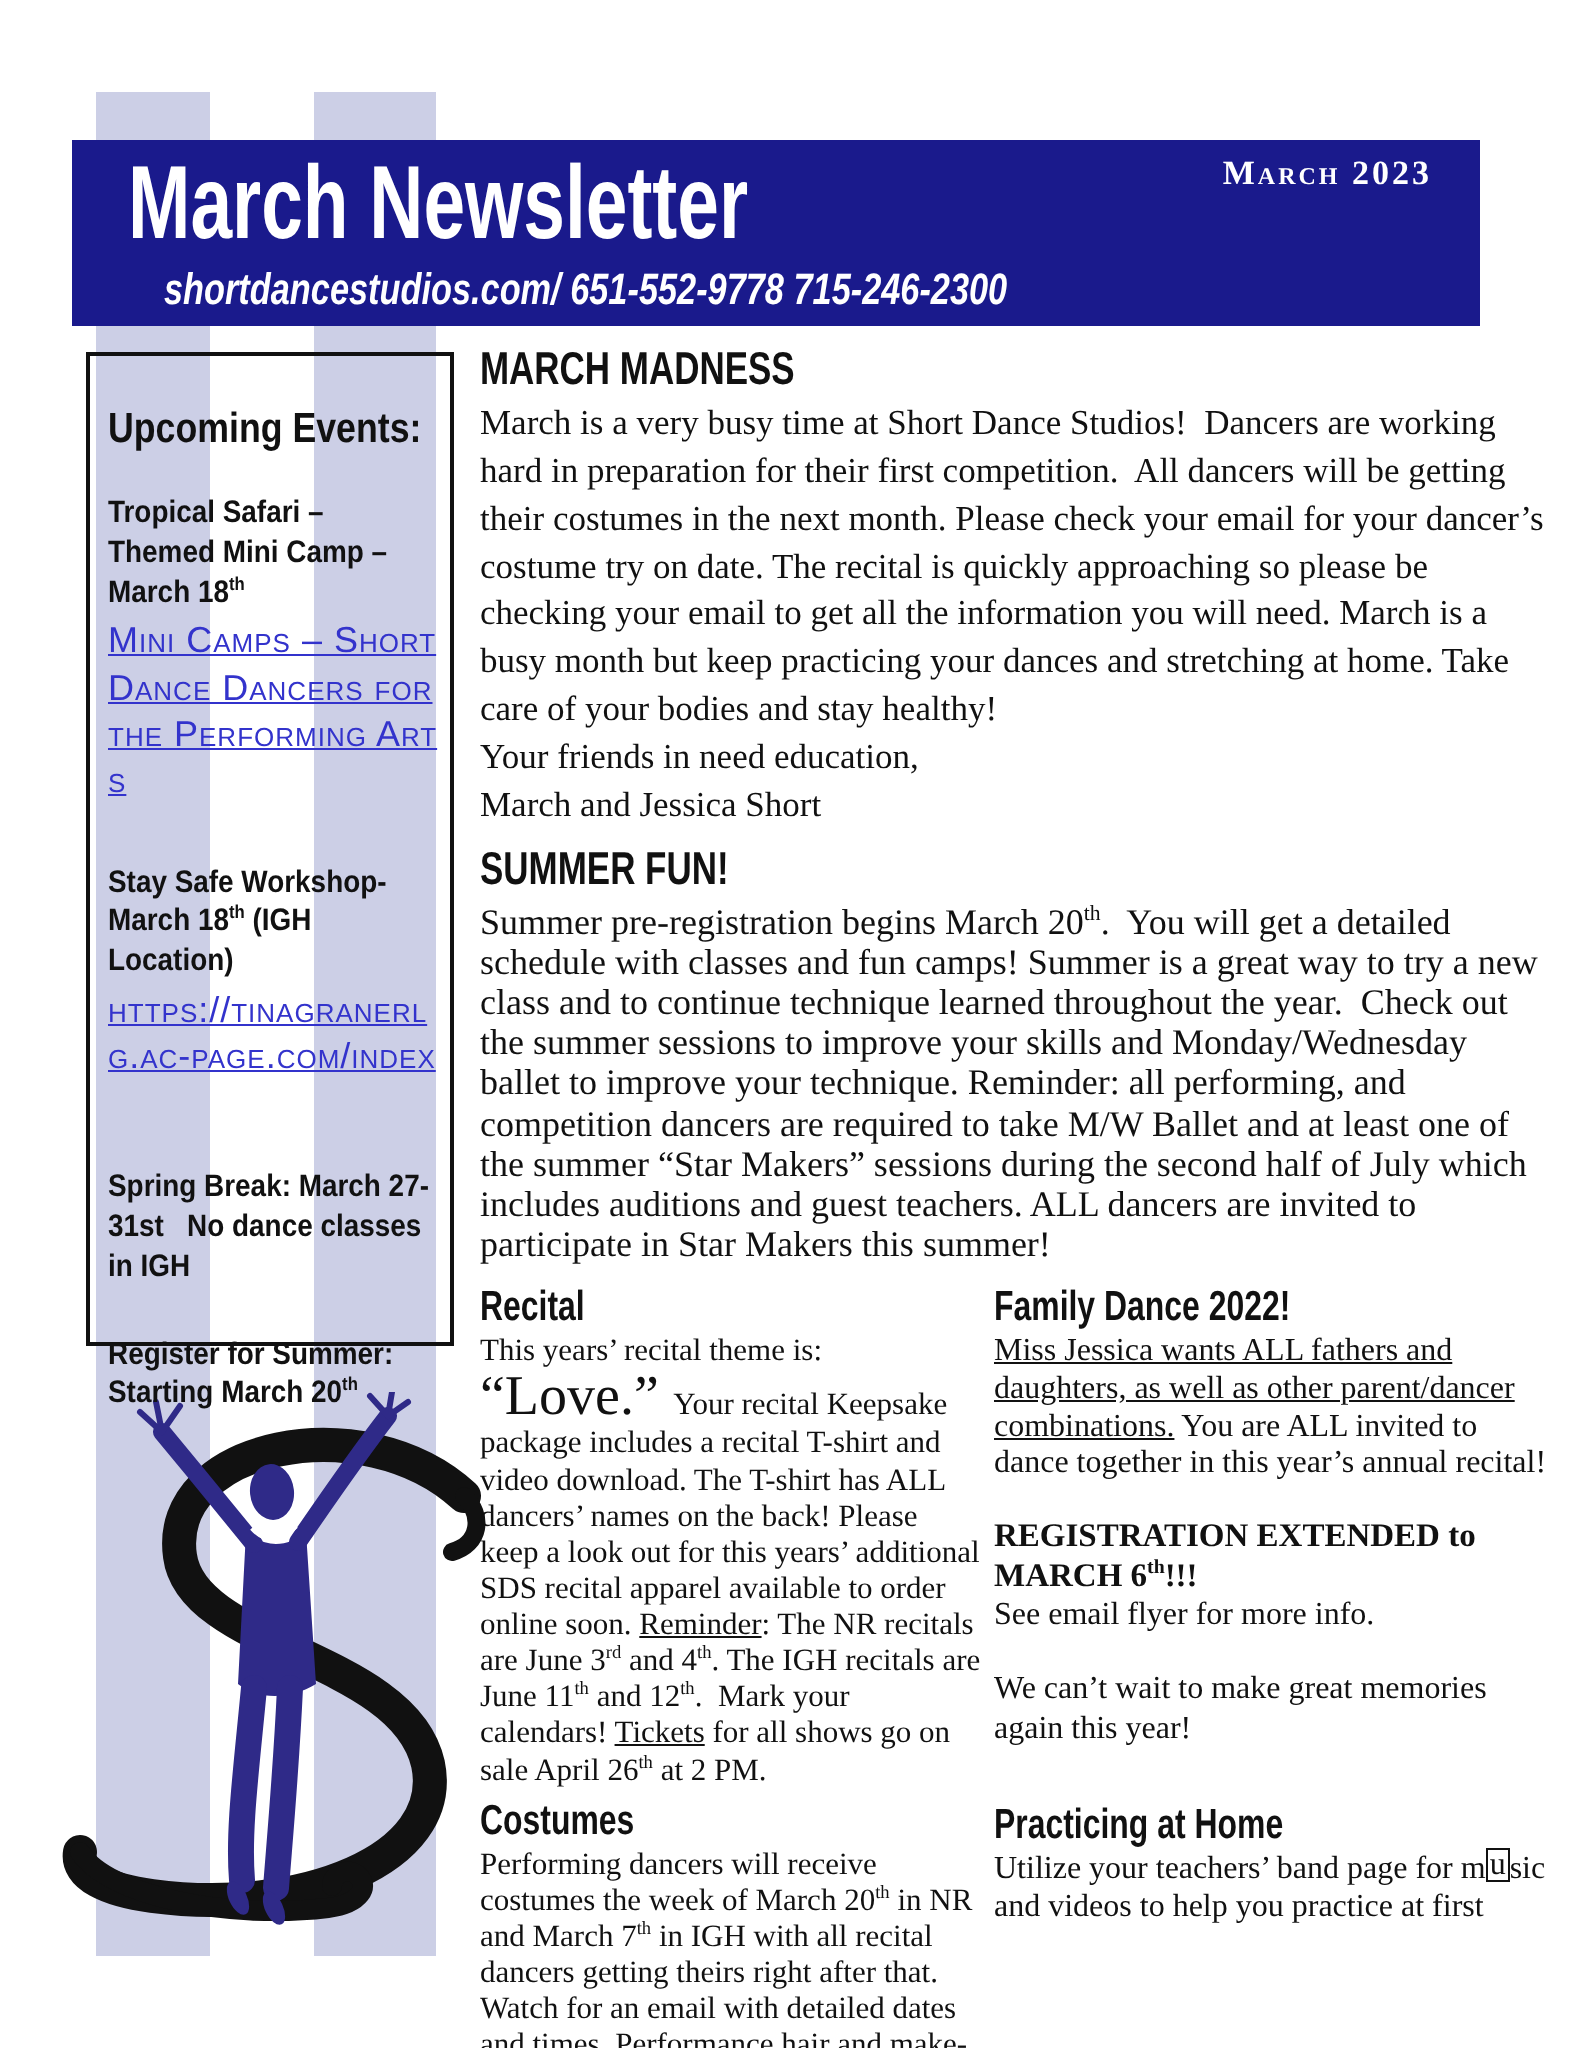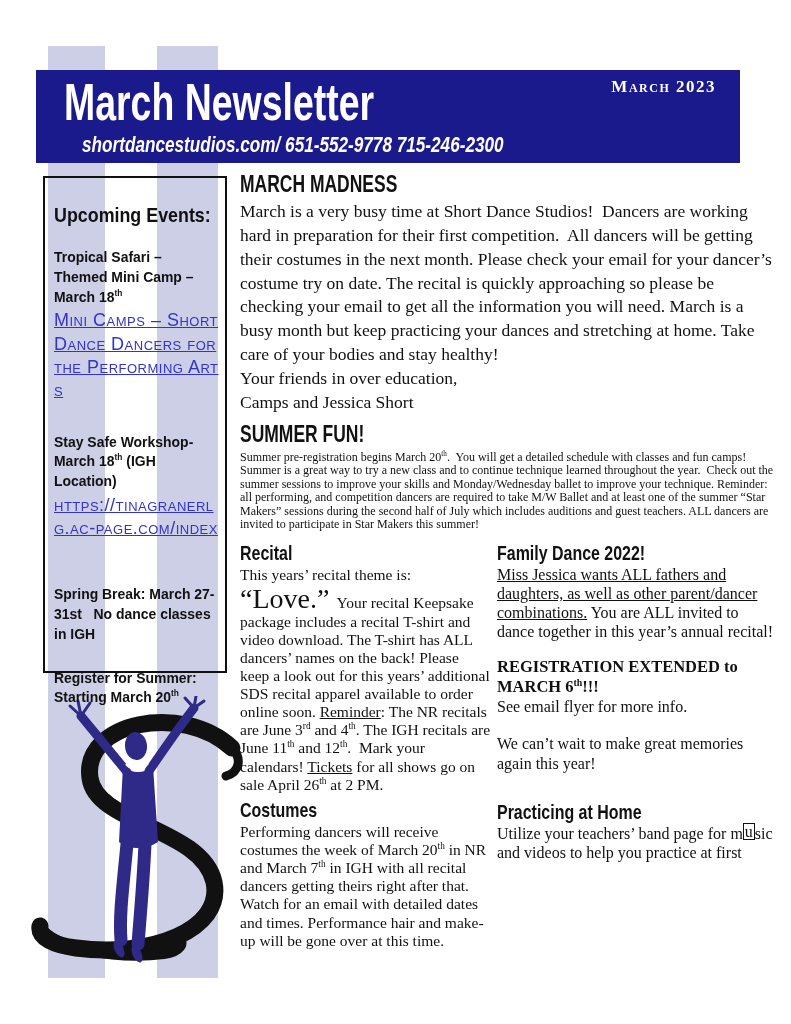--- a/index.html
+++ b/index.html
@@ -44,21 +44,21 @@
   .logo { position:absolute; left:24px; top:696px; z-index:1; }
 
   
   .main { position:absolute; left:240px; top:172px; width:537px; z-index:2; }
   .hd { font-family:"Liberation Sans", sans-serif; font-weight:800; font-size:23px;
     line-height:1.1; transform:scaleX(.76); transform-origin:0 0; white-space:nowrap; }
   .hd-sm { font-size:21px; }
   .body { font-size:17.5px; line-height:1.36; margin-top:3px; }
   .signoff { font-size:17.5px; line-height:1.36; }
   .sec-summer { margin-top:8px; }
-  .sec-summer .body { font-size:12px; line-height:1.12; }
+  .sec-summer .body { font-size:18px; line-height:1.12; }
   .cols { display:flex; gap:6px; margin-top:10px; }
   .col-l { width:251px; }
   .col-r { width:280px; }
   .col-l .body { font-size:15.5px; line-height:1.17; margin-top:2px; }
   .col-r .body { font-size:16px;  line-height:1.17; margin-top:2px; }
   .col-l big { font-size:28px; line-height:1; }
   sup { font-size:.6em; vertical-align:super; line-height:0; }
   .reg { font-weight:700; font-size:16.5px; line-height:1.2; margin-top:16px; }
   .plain { font-size:16px; line-height:1.2; }
   .closing { margin-top:18px; font-size:16px; line-height:1.25; }
@@ -116,22 +116,22 @@
       <ellipse cx="113" cy="258" rx="9" ry="4.5" transform="rotate(65 113 258)" stroke="none"></ellipse>
       <path d="M102,68 Q112,79 124,67" fill="none" stroke="#fff" stroke-width="2.5"></path>
     </g>
   </svg>
 
   <main class="main">
 
     <section>
       <h2 class="hd">MARCH MADNESS</h2>
       <p class="body">March is a very busy time at Short Dance Studios!&nbsp; Dancers are working hard in preparation for their first competition.&nbsp; All dancers will be getting their costumes in the next month. Please check your email for your dancer’s costume try on date. The recital is quickly approaching so please be checking your email to get all the information you will need. March is a busy month but keep practicing your dances and stretching at home. Take care of your bodies and stay healthy!</p>
-      <p class="signoff">Your friends in over education,</p>
-      <p class="signoff">Camps and Jessica Short</p>
+      <p class="signoff">Your friends in need education,</p>
+      <p class="signoff">March and Jessica Short</p>
     </section>
 
     <section class="sec-summer">
       <h2 class="hd">SUMMER FUN!</h2>
       <p class="body">Summer pre-registration begins March 20<sup>th</sup>.&nbsp; You will get a detailed schedule with classes and fun camps! Summer is a great way to try a new class and to continue technique learned throughout the year.&nbsp; Check out the summer sessions to improve your skills and Monday/Wednesday ballet to improve your technique. Reminder: all performing, and competition dancers are required to take M/W Ballet and at least one of the summer “Star Makers” sessions during the second half of July which includes auditions and guest teachers. ALL dancers are invited to participate in Star Makers this summer!</p>
     </section>
 
     <div class="cols">
 
       <div class="col-l">

